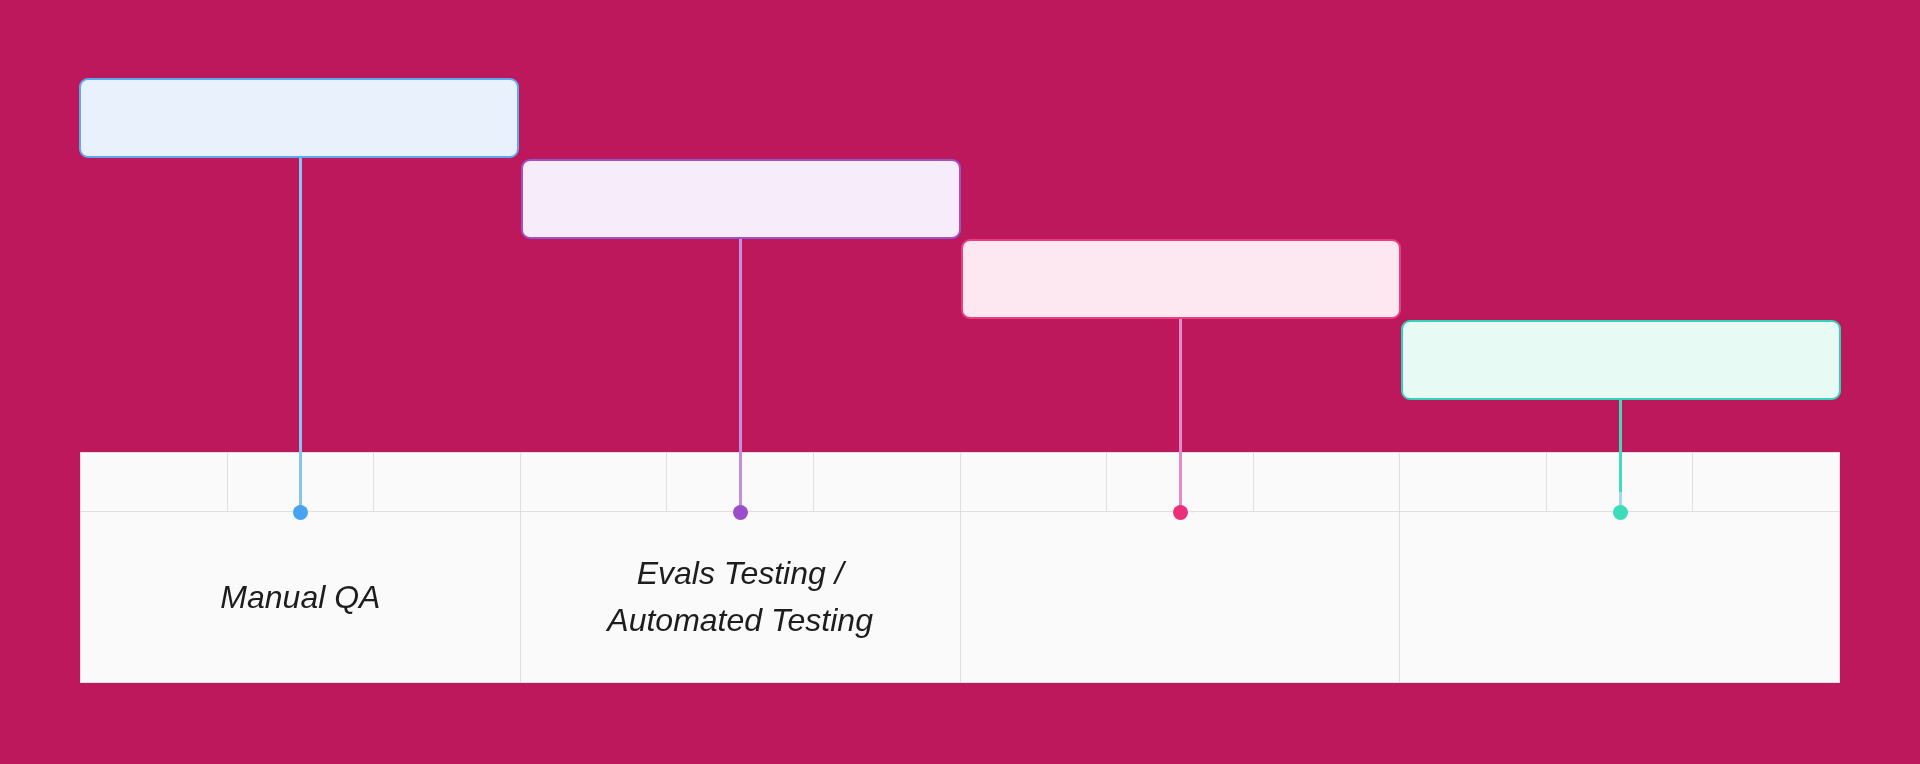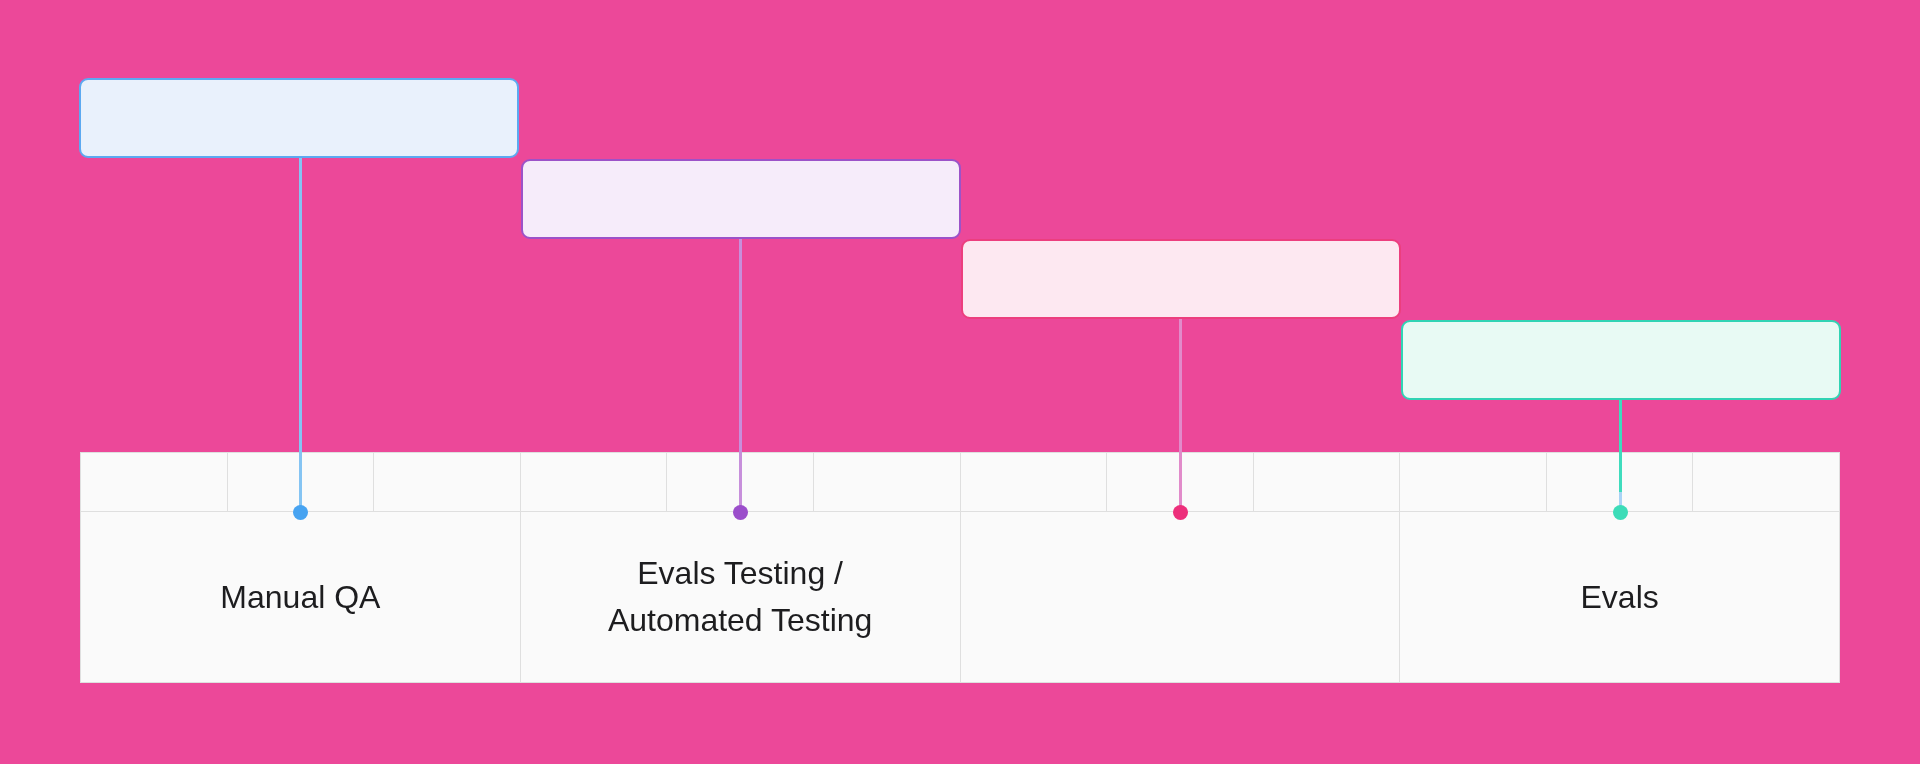--- a/index.html
+++ b/index.html
@@ -2,22 +2,23 @@
 <html><head>
 <meta charset="utf-8">
 <style>
   html, body { margin: 0; padding: 0; }
   body { font-family: "Liberation Sans", sans-serif; }
 
   .canvas {
     position: relative;
     width: 1920px;
     height: 764px;
-    background: #ec4899;
+    background: #be185d;
     overflow: hidden;
+    font-style: italic;
   }
 
   
   .table {
     position: absolute;
     left: 80px;
     top: 452px;
     width: 1760px;
     height: 231px;
     display: flex;
@@ -116,21 +117,20 @@
         <div class="sub mid"></div>
         <div class="sub"></div>
       </div>
     </div>
     <div class="col">
       <div class="col-top">
         <div class="sub"></div>
         <div class="sub mid"></div>
         <div class="sub"></div>
       </div>
-      <div class="col-label">Evals</div>
     </div>
   </div>
 
   <div class="box i0" style="background-color: rgb(233, 241, 252); border-color: rgb(92, 169, 241);"></div>
   <div class="box i1" style="background-color: rgb(246, 236, 250); border-color: rgb(156, 82, 200);"></div>
   <div class="box i2" style="background-color: rgb(253, 232, 241); border-color: rgb(236, 62, 126);"></div>
   <div class="box i3" style="background-color: rgb(232, 250, 244); border-color: rgb(49, 211, 180);"></div>
 
   <div class="line i0" style="background-color: rgb(133, 196, 243);"></div>
   <div class="line i1" style="background-color: rgb(199, 143, 219);"></div>

